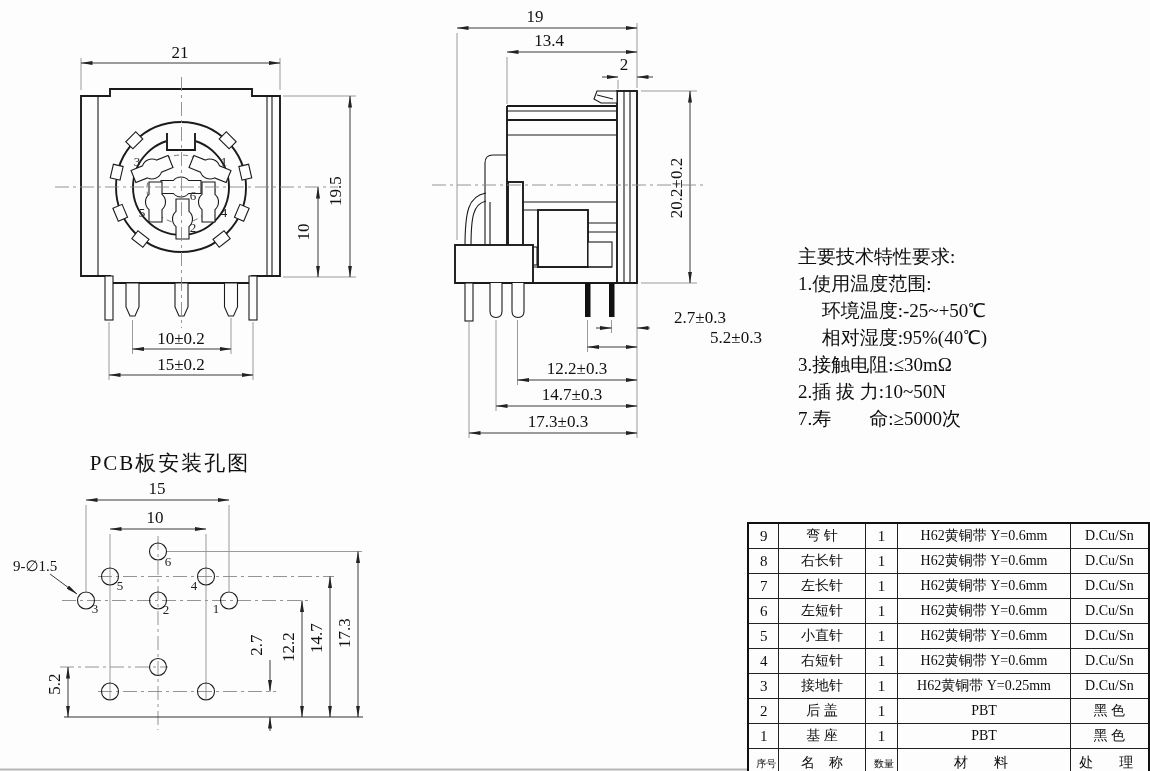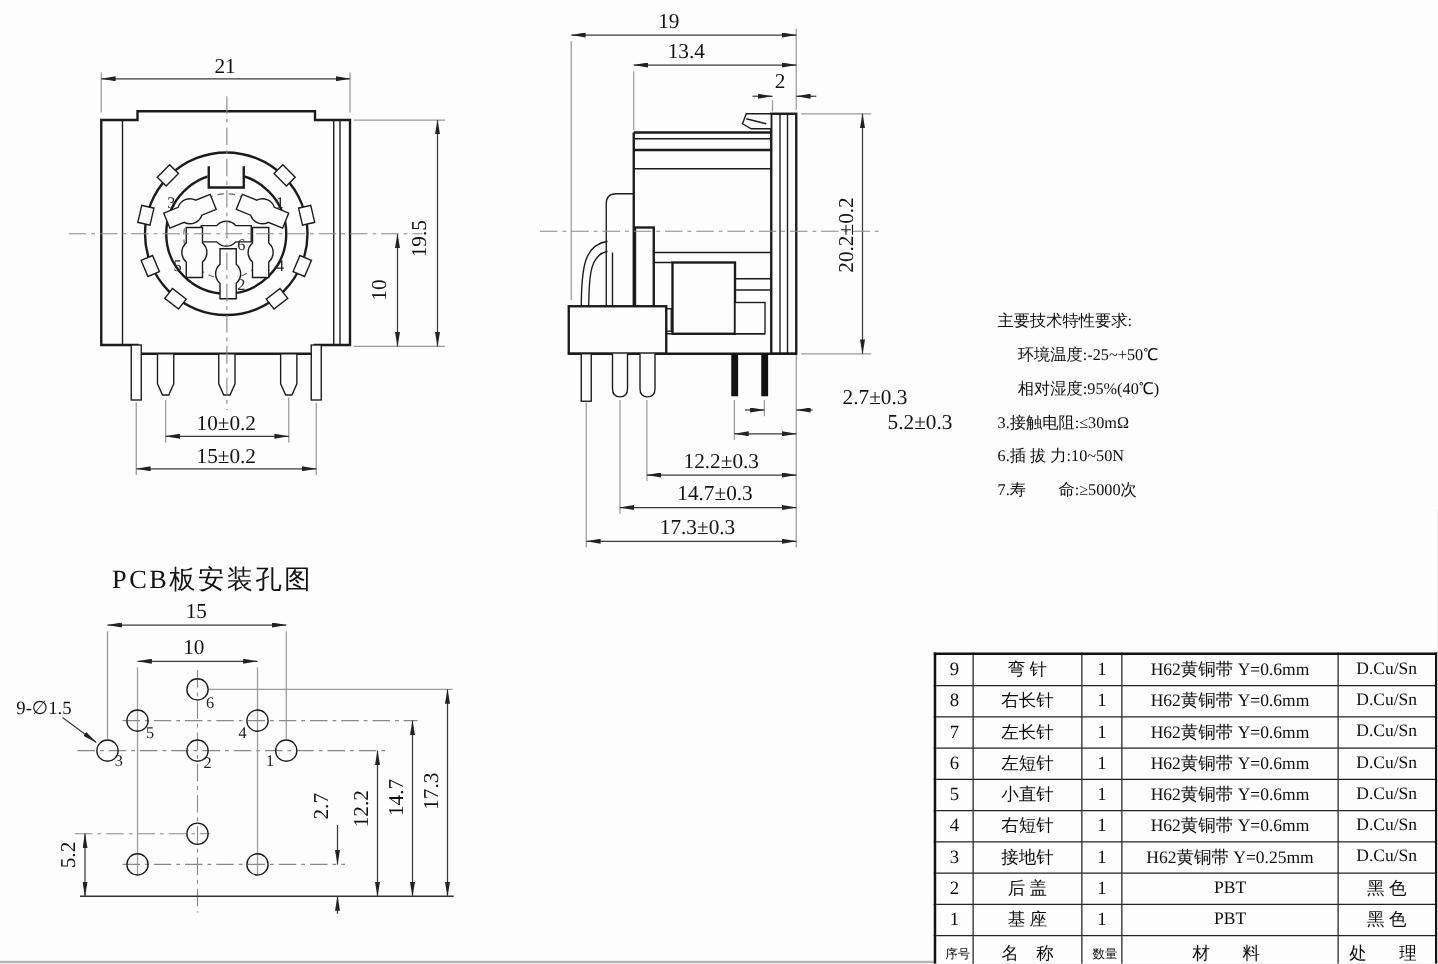--- a/index.html
+++ b/index.html
@@ -17,21 +17,21 @@
   .dash{ stroke:#666; stroke-width:0.9; fill:none; stroke-dasharray:5 4; }
   .blk { fill:#111; stroke:none; }
 
   text { font-family:"Liberation Serif", serif; fill:#111; }
   .dt  { font-size:17px; text-anchor:middle; }
   .dts { font-size:15px; text-anchor:start; }
   .pn  { font-size:13px; text-anchor:middle; fill:#222; }
   .ttl { font-size:21px; text-anchor:middle; letter-spacing:2px; }
 
   
-  #specs { position:absolute; left:798px; top:243px; font-size:13px; line-height:27px; color:#0d0d0d; }
+  #specs { position:absolute; left:798px; top:243px; font-size:19px; line-height:27px; color:#0d0d0d; }
   .spec-line { white-space:pre; }
 
   
   #parts { position:absolute; left:747px; top:522px; }
   #parts table { border-collapse:collapse; table-layout:fixed; background:#fdfdfd; }
   #parts td { border:1px solid #222; text-align:center; vertical-align:middle; padding:0;
               height:24px; font-size:14px; color:#0d0d0d; overflow:hidden; white-space:nowrap; }
   #parts tr.hdr td { height:28px; }
   #parts td.num { font-size:15px; }
   #parts table { border:2px solid #111; }
@@ -246,24 +246,25 @@
     <text class="dt" x="294" y="647" transform="rotate(-90 294 647)">12.2</text>
     <text class="dt" x="322" y="638" transform="rotate(-90 322 638)">14.7</text>
     <text class="dt" x="350" y="633" transform="rotate(-90 350 633)">17.3</text>
   </g>
 
   <line x1="0" y1="769.5" x2="1150" y2="769.5" stroke="#b5b5b5" stroke-width="2"></line>
 </svg>
 
 <div id="specs">
   <div class="spec-line">主要技术特性要求:</div>
+  <div class="spec-line">1.使用温度范围:</div>
   <div class="spec-line">　 环境温度:-25~+50℃</div>
   <div class="spec-line">　 相对湿度:95%(40℃)</div>
   <div class="spec-line">3.接触电阻:≤30mΩ</div>
-  <div class="spec-line">6.插 拔 力:10~50N</div>
+  <div class="spec-line">2.插 拔 力:10~50N</div>
   <div class="spec-line">7.寿　　命:≥5000次</div>
 </div>
 
 <div id="parts">
   <table>
     <colgroup>
           <col style="width:31px">
           <col style="width:87px">
           <col style="width:33px">
           <col style="width:173px">

